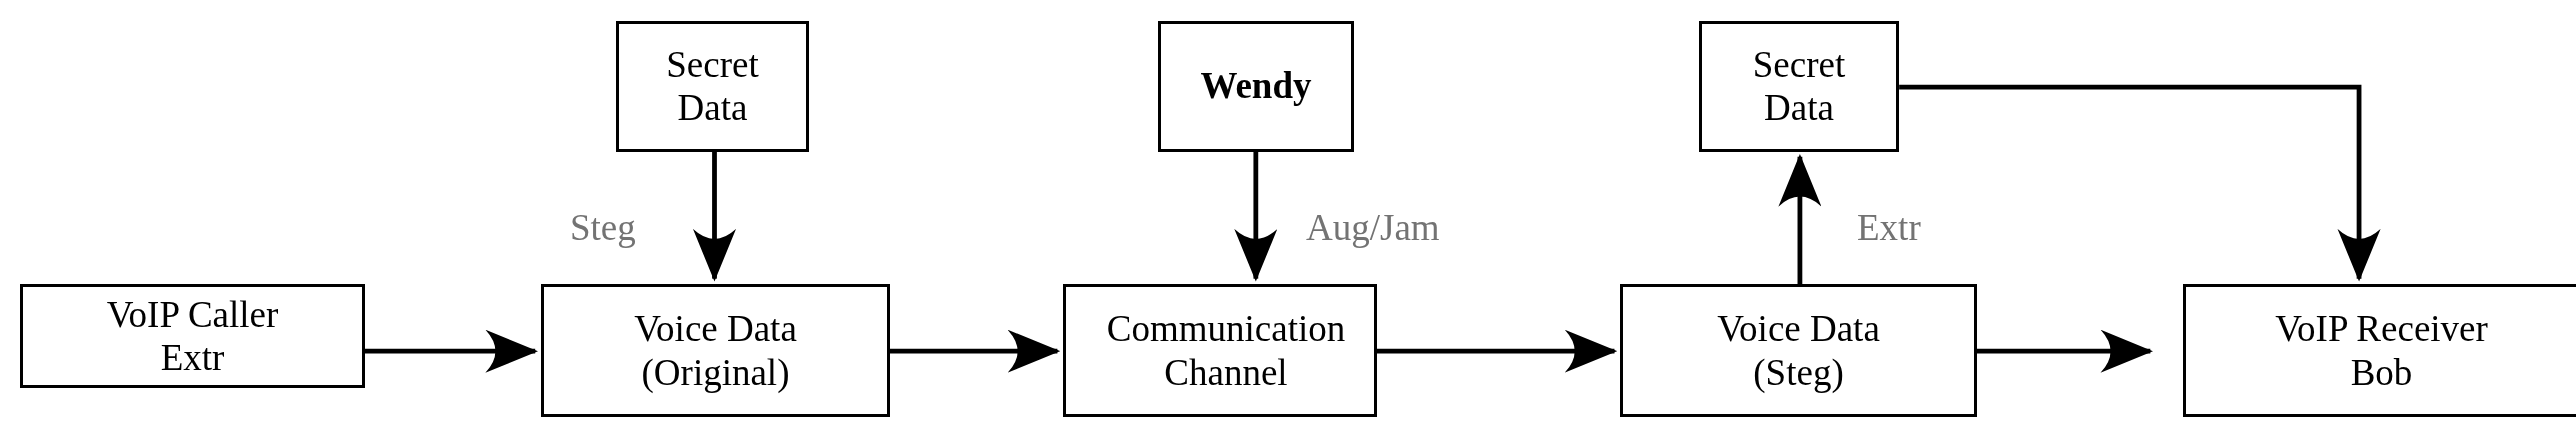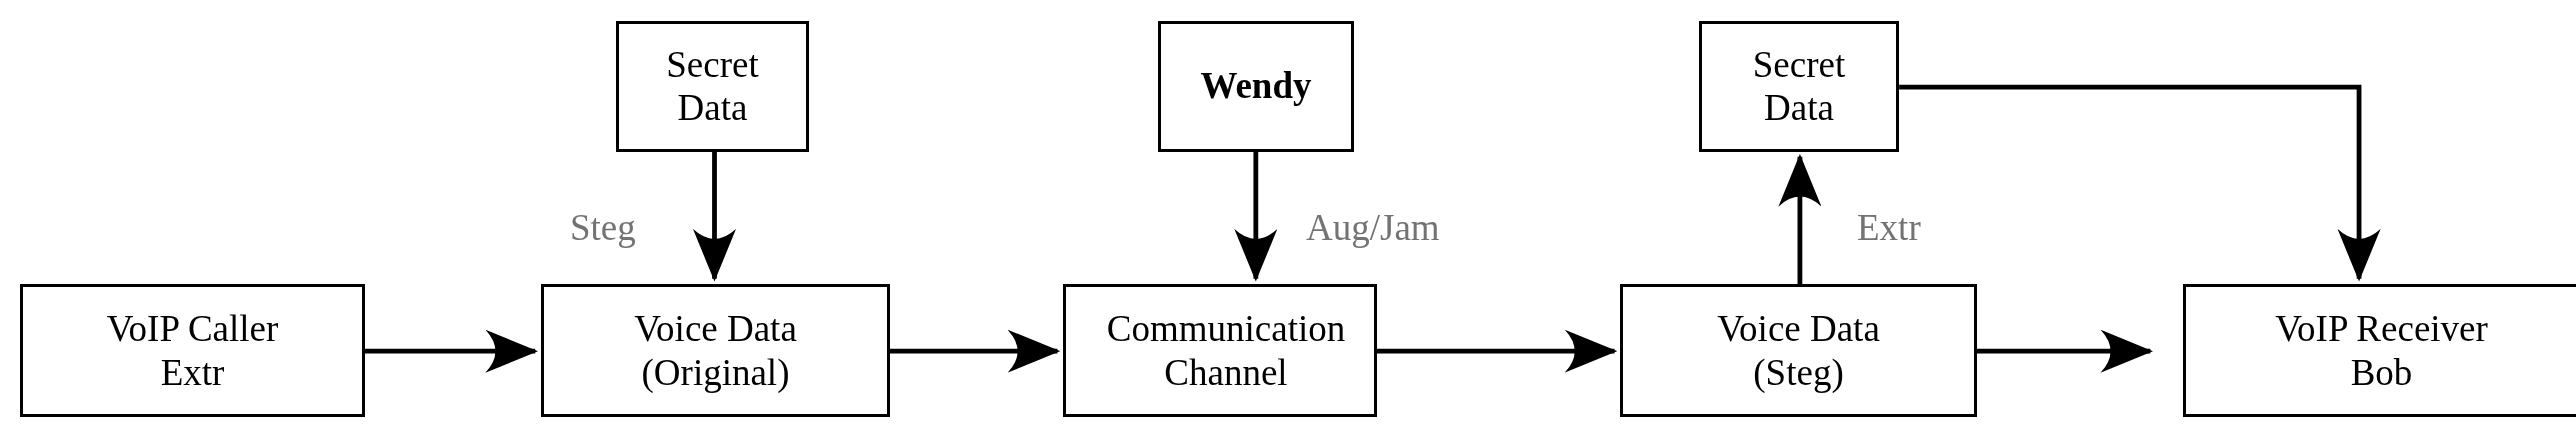--- a/index.html
+++ b/index.html
@@ -72,21 +72,21 @@
 
     <line x1="2012" y1="513" x2="2359" y2="513" stroke="#000000" stroke-width="7" marker-end="url(#arrowhead)"></line>
 
     <line x1="2630" y1="415" x2="2630" y2="229" stroke="#000000" stroke-width="7" marker-end="url(#arrowhead)"></line>
 
     <line x1="2888" y1="513" x2="3142" y2="513" stroke="#000000" stroke-width="7" marker-end="url(#arrowhead)"></line>
 
     <polyline points="2775,127 3447,127 3447,407" fill="none" stroke="#000000" stroke-width="7" marker-end="url(#arrowhead)"></polyline>
   </svg>
 
-  <div class="node-box" style="left:20px; top:284px; width:345px; height:133px;">
+  <div class="node-box" style="left:20px; top:284px; width:345px; height:104px;">
     <span class="node-line">VoIP Caller</span>
     <span class="node-line">Extr</span>
   </div>
 
   <div class="node-box" style="left:616px; top:20.5px; width:193px; height:131px;">
     <span class="node-line">Secret</span>
     <span class="node-line">Data</span>
   </div>
 
   <div class="node-box" style="left:541px; top:284px; width:349px; height:133px;">

